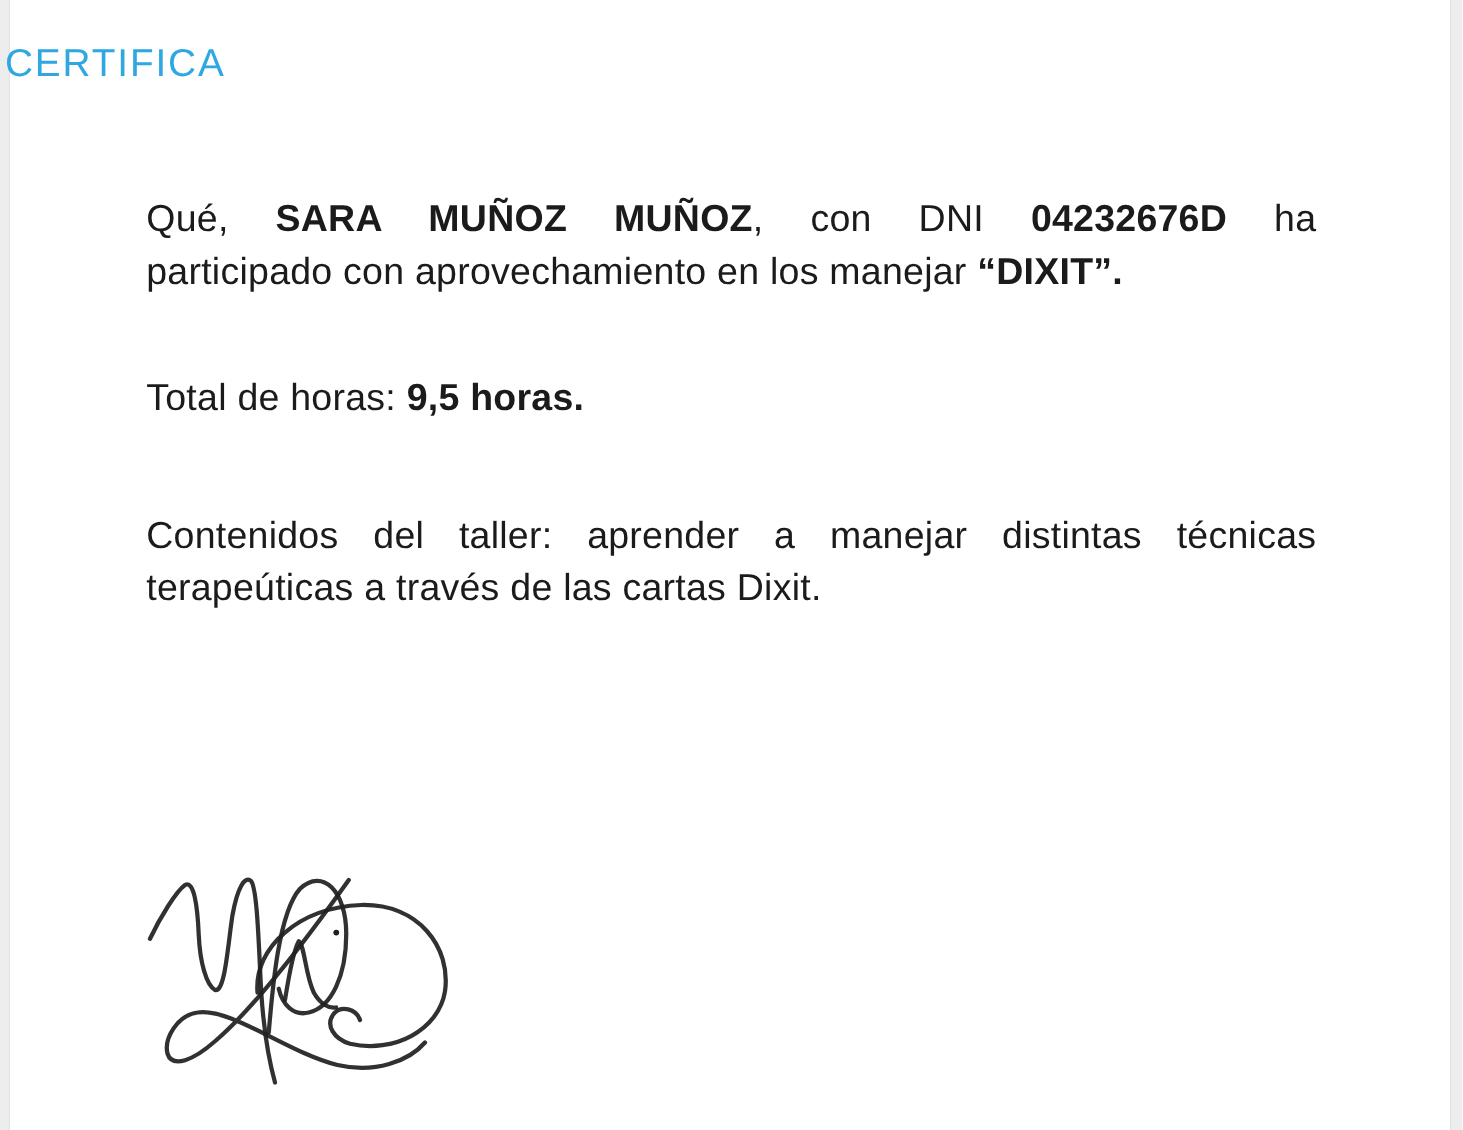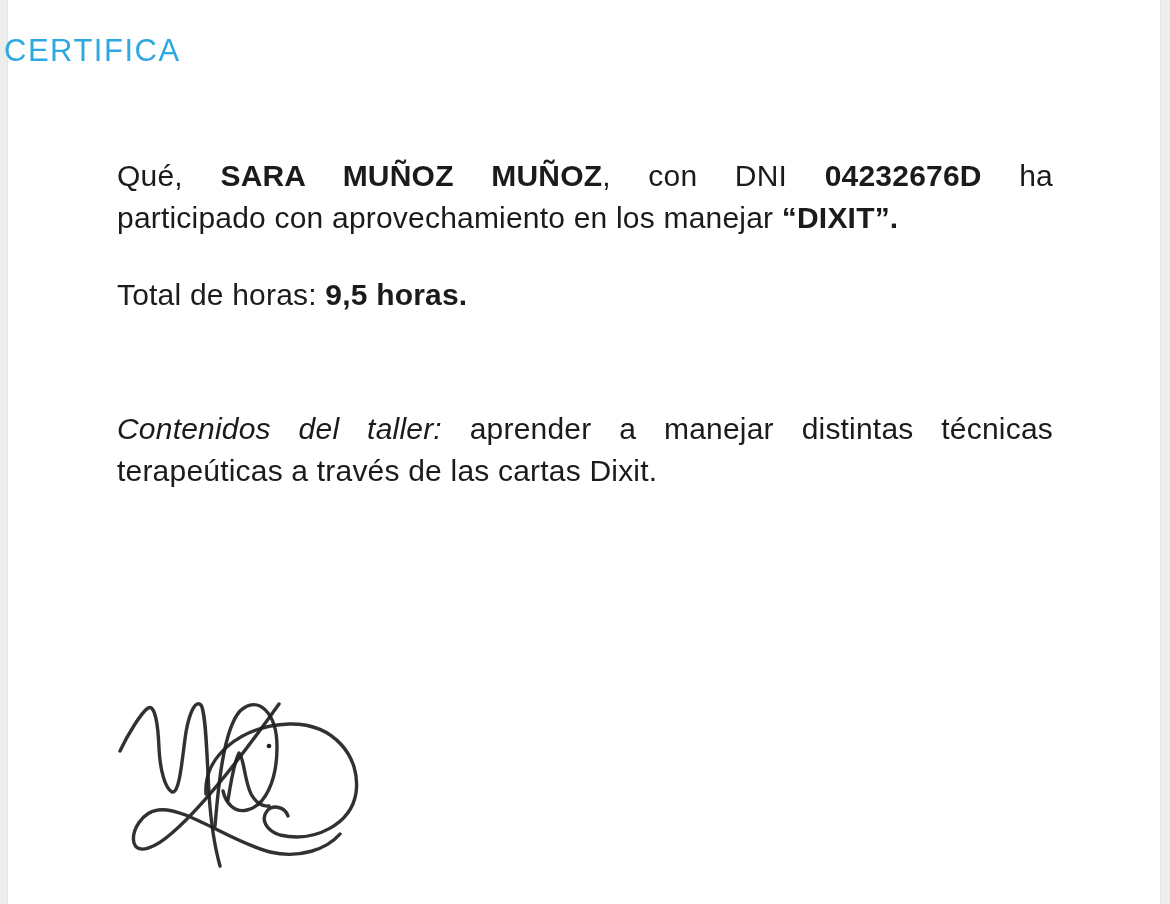--- a/index.html
+++ b/index.html
@@ -37,21 +37,21 @@
     font-size: 30px;
     line-height: 42px;
     letter-spacing: 0.2px;
   }
   .line { min-height: 42px; white-space: normal; }
   .line.just {
     text-align: justify;
     text-align-last: justify;
   }
   .b { font-weight: bold; }
-  .i { font-style: italic; }
+  .i { }
   .signature-svg {
     position: absolute;
     left: 108px;
     top: 696px;
     width: 260px;
     height: 175px;
   }
   .signature-svg path {
     fill: none;
     stroke: #1f1f1f;
@@ -70,21 +70,21 @@
   <div class="edge-strip left"></div>
   <div class="edge-strip right"></div>
 
   <h1 class="doc-title" style="color: rgb(47, 168, 225);">CERTIFICA</h1>
 
   <div class="para" style="top:155px">
     <div class="line just"><span>Qué, </span><span class="b">SARA MUÑOZ MUÑOZ</span><span>, con DNI </span><span class="b">04232676D</span><span> ha</span></div>
     <div class="line"><span>participado con aprovechamiento en los manejar </span><span class="b">“DIXIT”.</span></div>
   </div>
 
-  <div class="para" style="top:274px">
+  <div class="para" style="top:298px">
     <div class="line"><span>Total de horas: </span><span class="b">9,5 horas.</span></div>
   </div>
 
   <div class="para" style="top:408px">
     <div class="line just"><span class="i">Contenidos del taller:</span><span> aprender a manejar distintas técnicas</span></div>
     <div class="line"><span>terapeúticas a través de las cartas Dixit.</span></div>
   </div>
 
 
   <svg class="signature-svg" viewBox="0 0 260 175" aria-label="handwritten signature">

